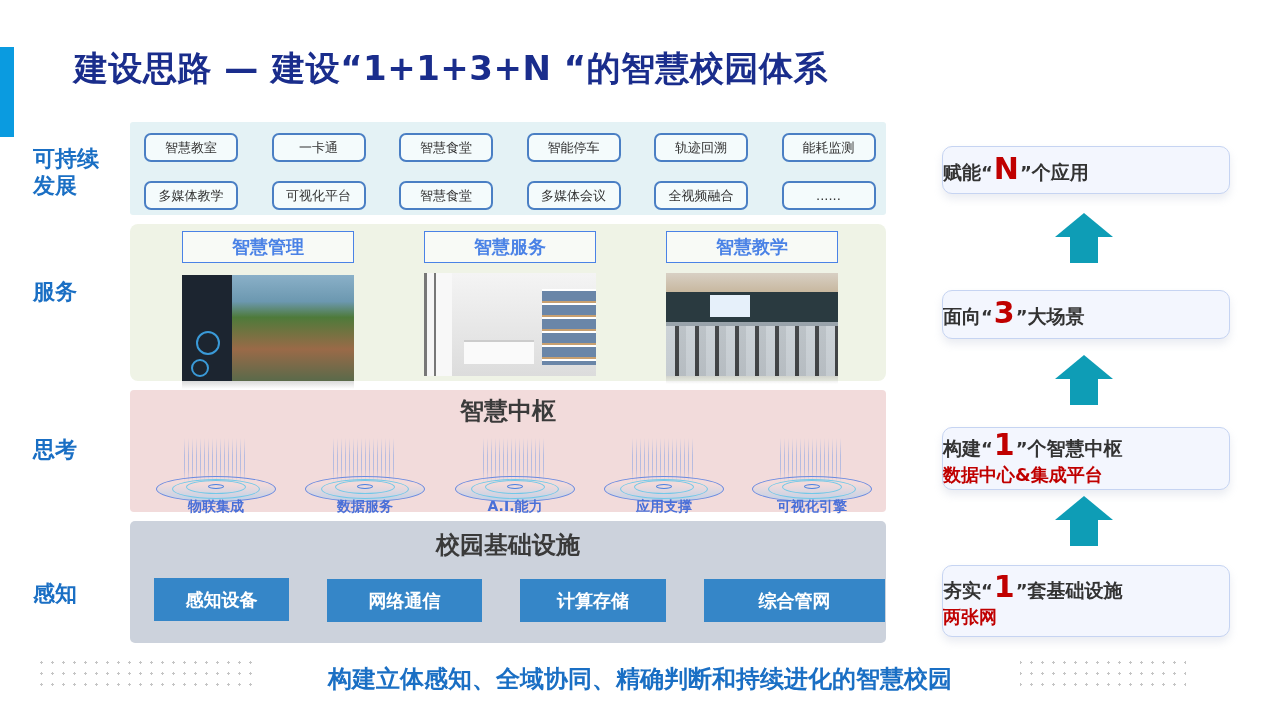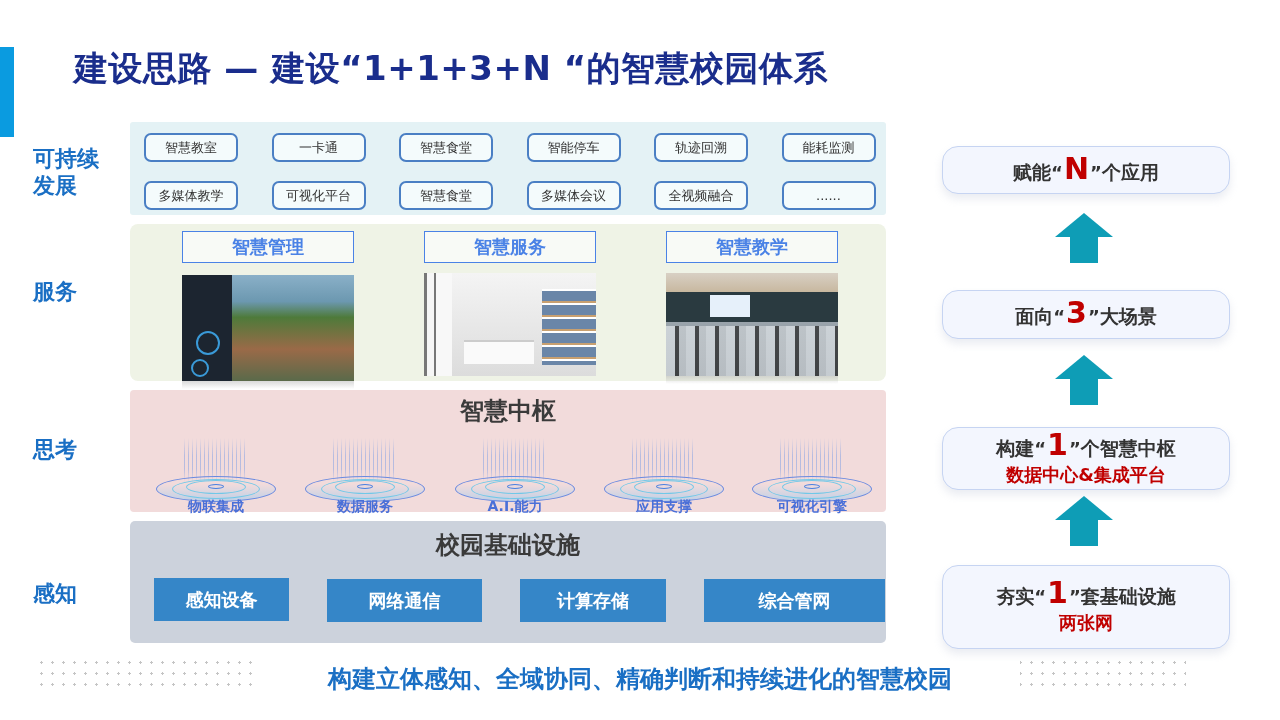--- a/index.html
+++ b/index.html
@@ -43,21 +43,21 @@
   .ring-2 { top: 45px; width: 88px; height: 20px; border: 1px solid #70c8e8; }
   .ring-3 { top: 46px; width: 60px; height: 14px; border: 1px solid #70c8e8; }
   .ring-4 { top: 50px; width: 16px; height: 5px; border: 1.5px solid #4a80e0; }
 
   
   .infra-layer { position: absolute; left: 130px; top: 521px; width: 756px; height: 122px; background: #ccd2dc; border-radius: 5px; }
   .infra-title { position: absolute; left: 0; width: 100%; top: 8px; text-align: center; font-size: 24px; font-weight: bold; color: #3a3a3a; }
   .infra-box { position: absolute; top: 58px; height: 43px; background: #3586c8; display: flex; align-items: center; justify-content: center; font-size: 18px; font-weight: bold; color: #ffffff; }
 
   
-  .stage { position: absolute; left: 942px; width: 288px; border: 1.5px solid #c6d4f2; border-radius: 16px; background: #f3f6fe; box-shadow: 0 5px 8px rgba(150,160,190,0.2); display: flex; flex-direction: column; align-items: center; justify-content: center; }
+  .stage { position: absolute; left: 942px; width: 288px; border: 1.5px solid #c6d4f2; border-radius: 10px; background: #f3f6fe; box-shadow: 0 5px 8px rgba(150,160,190,0.2); display: flex; flex-direction: column; justify-content: center; }
   .stage-main { font-size: 19px; font-weight: bold; color: #333; white-space: nowrap; display: flex; align-items: baseline; }
   .stage-q { font-size: 18px; color: #333; }
   .stage-num { font-size: 30px; font-weight: bold; color: #c00000; line-height: 28px; margin: 0 1px; }
   .stage-sub { font-size: 18px; font-weight: bold; color: #c00000; margin-top: 1px; }
   .up-arrow { position: absolute; left: 1055px; width: 58px; height: 50px; }
   .up-arrow .head { width: 0; height: 0; border-left: 29px solid transparent; border-right: 29px solid transparent; border-bottom: 24px solid #0e9db6; }
   .up-arrow .shaft { width: 28px; height: 26px; background: #0e9db6; margin-left: 15px; }
 
   
   .dot-band { position: absolute; left: 36px; top: 657px; width: 1150px; height: 36px; background-image: radial-gradient(circle, #c4c4c4 1px, transparent 1.4px); background-size: 11px 11px; }
@@ -212,21 +212,21 @@
     <span>个智慧中枢</span>
   </div>
   <div class="stage-sub">数据中心&amp;集成平台</div>
 </div>
 
 <div class="up-arrow" style="top:496px;">
     <div class="head"></div>
     <div class="shaft"></div>
   </div>
 
-<div class="stage" style="top:565px; height:84px;">
+<div class="stage" style="top:565px; height:72px;">
   <div class="stage-main">
     <span>夯实</span>
     <span class="stage-q">“</span>
     <span class="stage-num">1</span>
     <span class="stage-q">”</span>
     <span>套基础设施</span>
   </div>
   <div class="stage-sub">两张网</div>
 </div>
 

